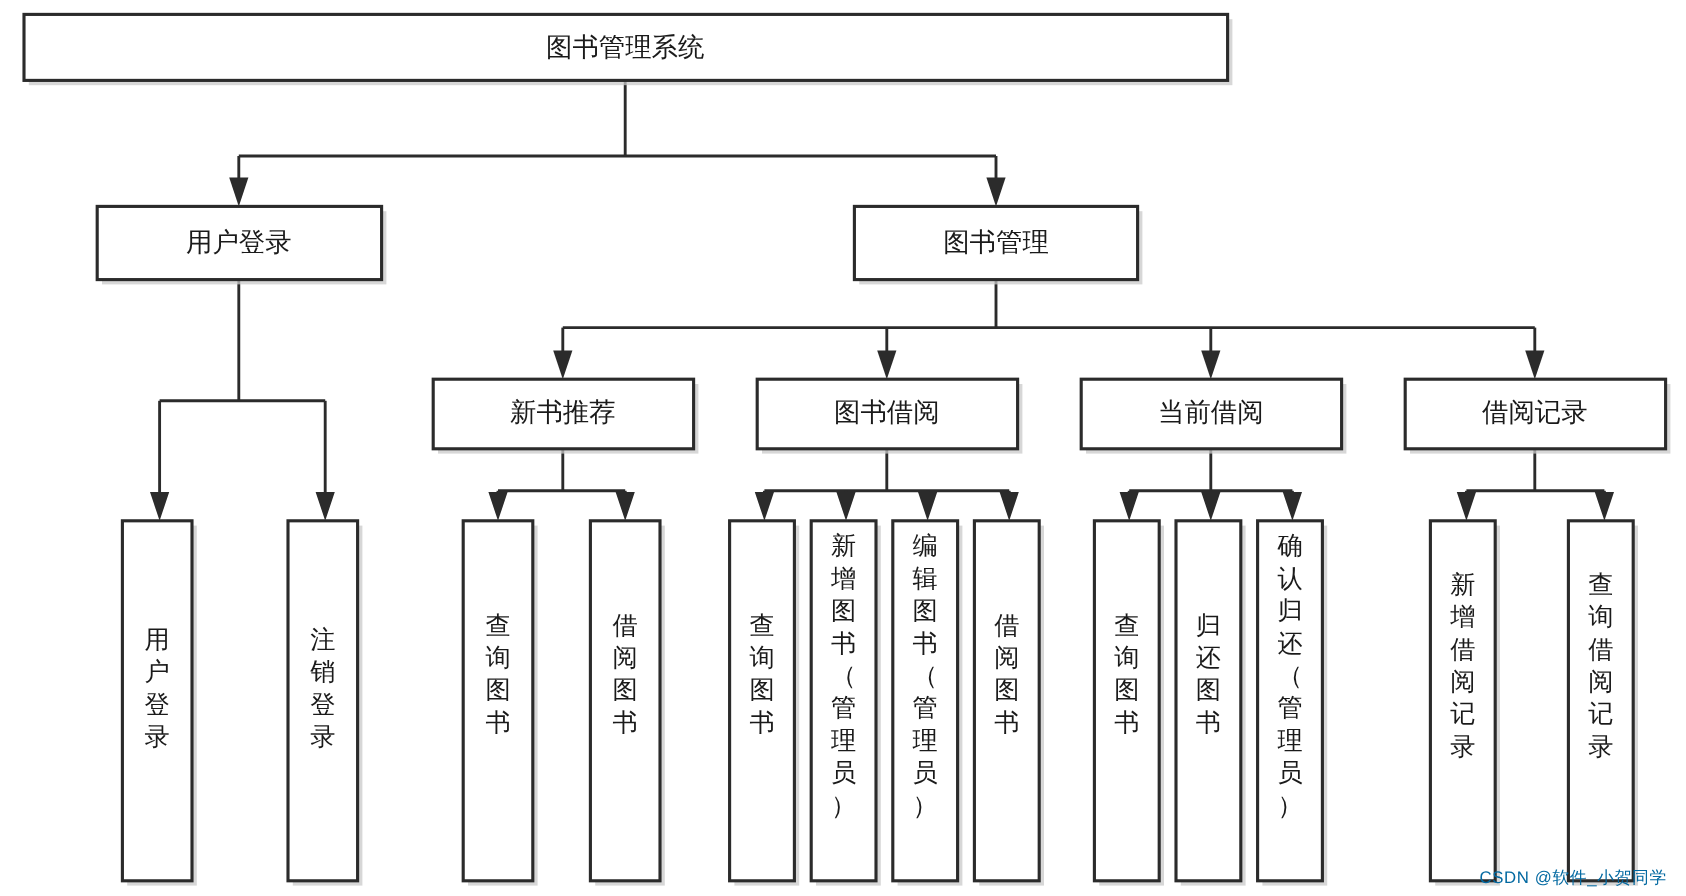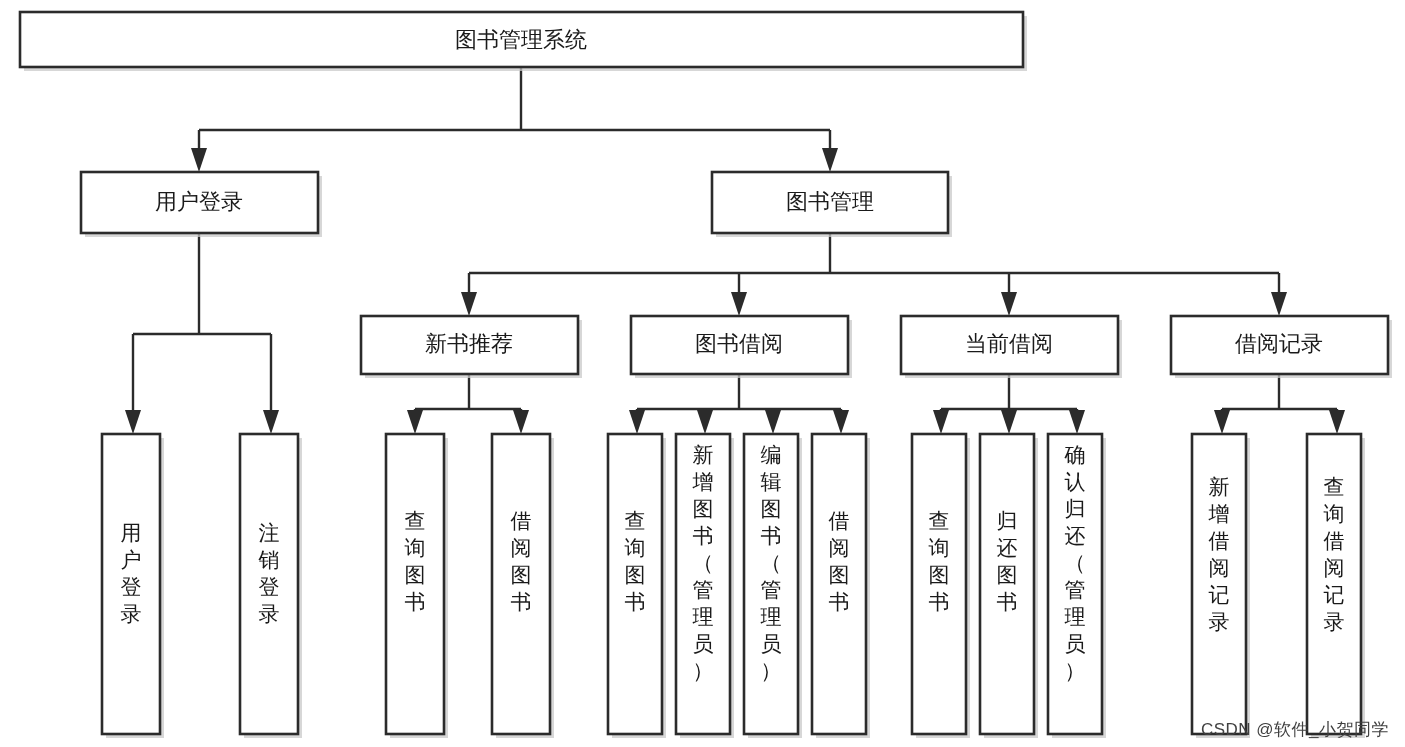--- a/index.html
+++ b/index.html
@@ -55,22 +55,22 @@
     font-family: "Liberation Sans", "DejaVu Sans", sans-serif;
     font-size: 21px;
     fill: #1a1a1a;
     text-anchor: middle;
   }
   .watermark {
     position: absolute;
     right: 16px;
     bottom: 6px;
     font-family: "Liberation Sans", "DejaVu Sans", sans-serif;
-    font-size: 17px;
-    color: #404040;
+    font-size: 14px;
+    color: #0369a1;
     letter-spacing: 0.5px;
     white-space: nowrap;
     user-select: none;
   }
 </style>
 </head>
 <body>
 
 <div id="diagram-root">
 

